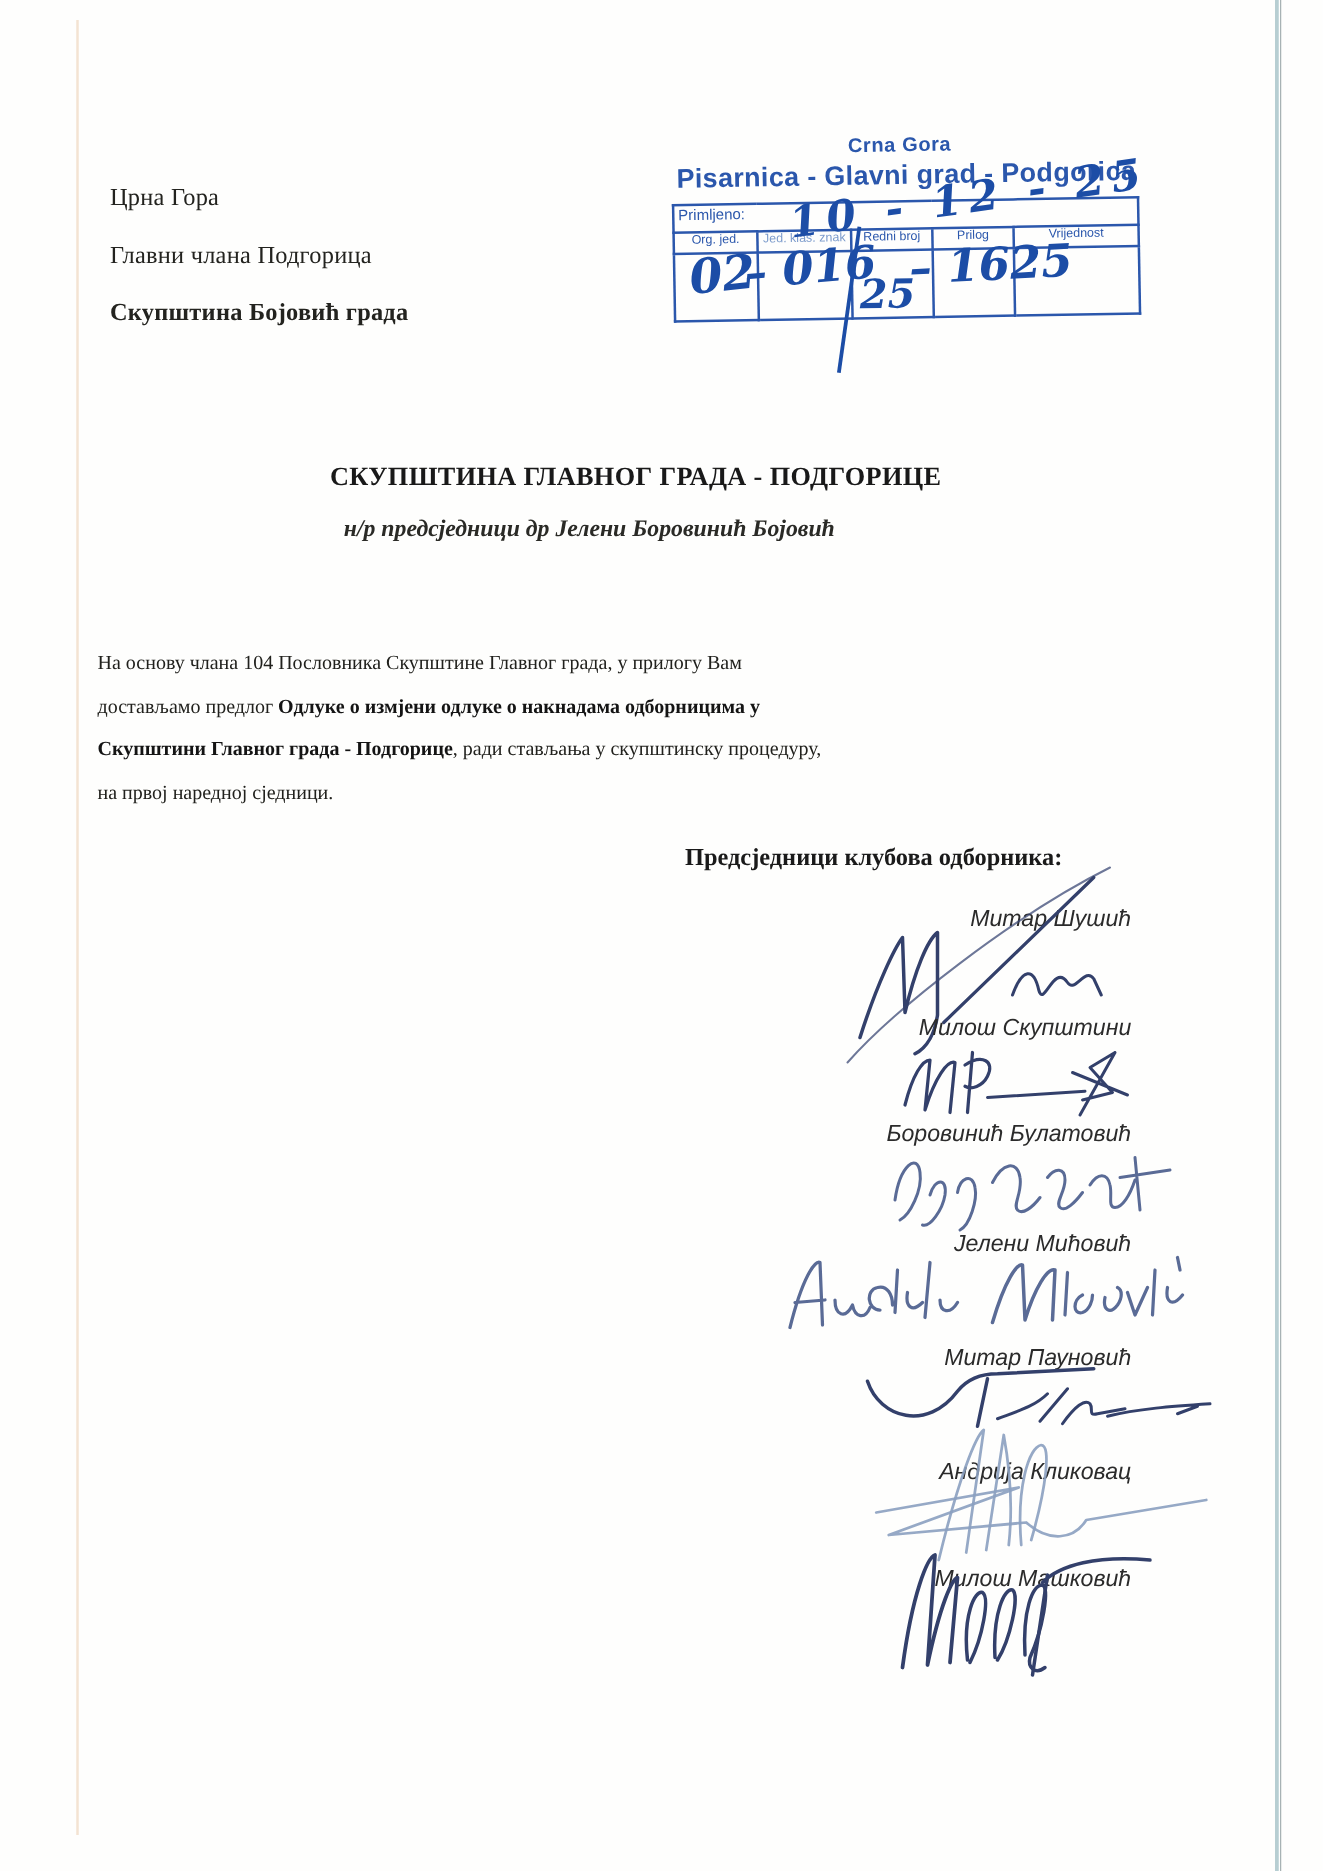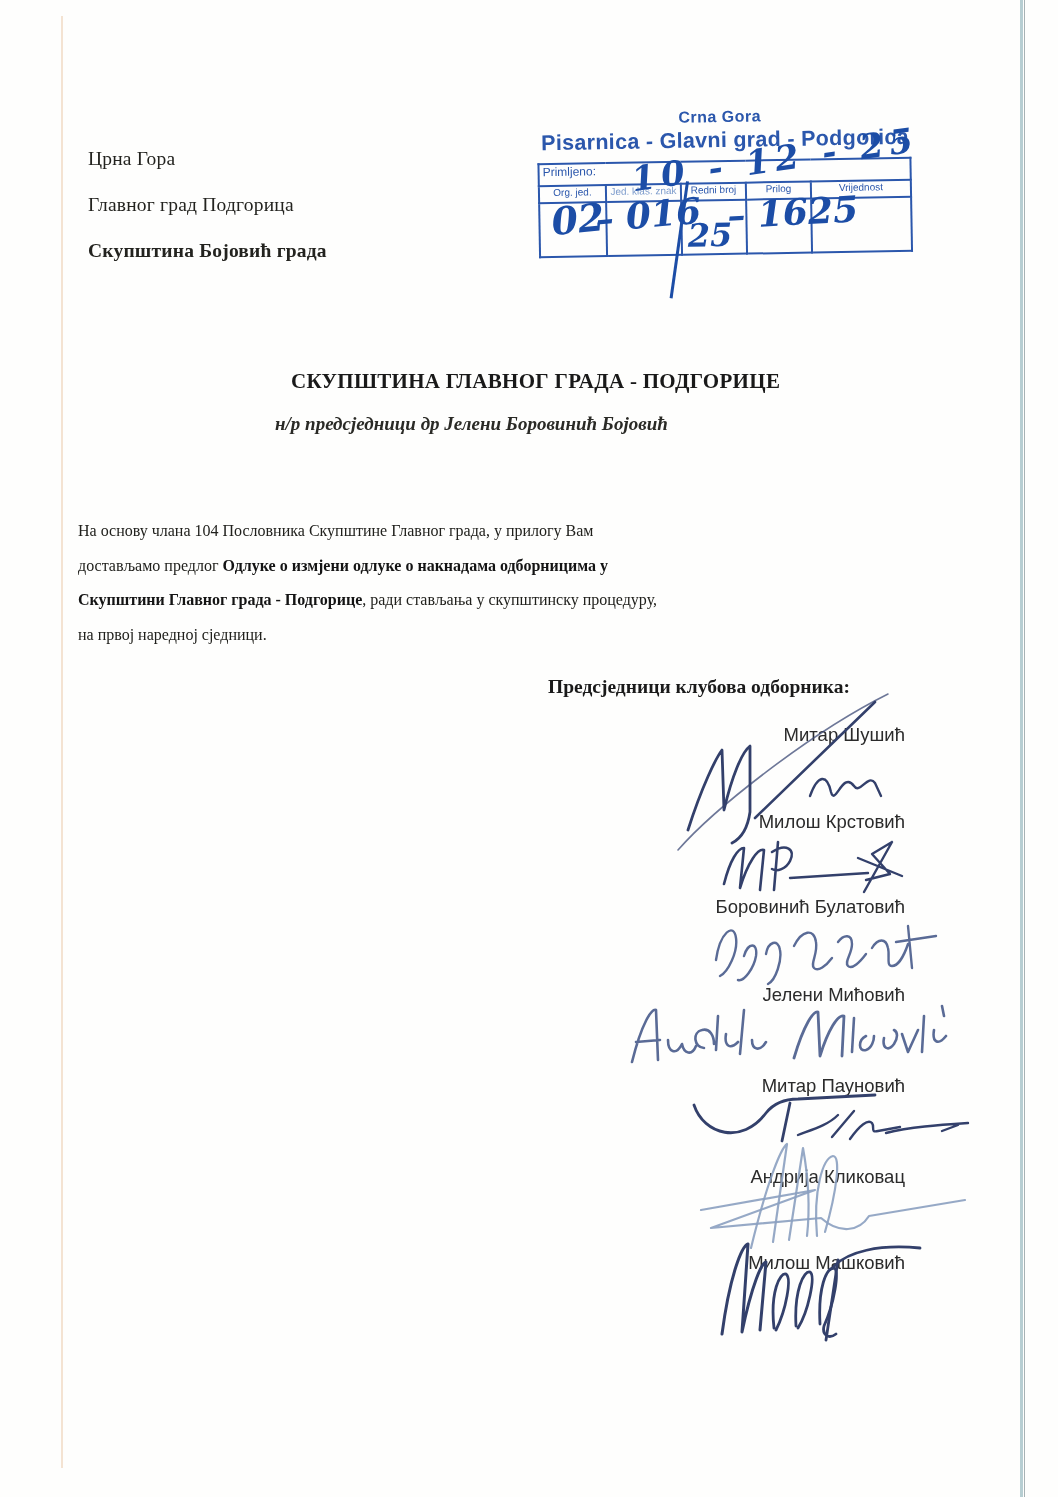--- a/index.html
+++ b/index.html
@@ -32,51 +32,51 @@
   .stamp .rowC td{height:52px;}
   .hand{position:absolute;color:#1c4da6;font-family:"DejaVu Serif", serif;font-style:italic;font-weight:600;white-space:nowrap;}
   .hand.date{left:96px;top:34px;font-size:34px;transform:rotate(-7deg);letter-spacing:6px;}
   .hand.v0{left:16px;top:88px;font-size:38px;transform:rotate(-5deg);}
   .hand.v1{left:60px;top:86px;font-size:36px;transform:rotate(-4deg);}
   .hand.v2{left:152px;top:110px;font-size:32px;}
   .hand.v3{left:192px;top:86px;font-size:36px;transform:rotate(-2deg);}
   .hand-slash{position:absolute;left:142px;top:74px;height:118px;width:3px;background:#1c4da6;transform:rotate(9deg);}
 
   
-  .doc-title{position:absolute;left:264px;top:369px;font-size:21px;font-weight:bold;letter-spacing:.3px;color:#191919;margin-left:27px;}
+  .doc-title{position:absolute;left:264px;top:369px;font-size:21px;font-weight:bold;letter-spacing:.3px;color:#191919;}
   .doc-attn{position:absolute;left:275px;top:413px;font-size:19px;font-weight:bold;font-style:italic;color:#2a2a26;text-align:center;}
 
   
   .body-par{position:absolute;left:78px;top:498px;width:822px;font-size:16px;line-height:34.5px;
     color:#21211d;white-space:pre-line;}
   .body-par .b{font-weight:bold;color:#141414;}
 
   
   .sig-heading{position:absolute;left:548px;top:676px;font-size:19.5px;font-weight:bold;color:#1a1a1a;text-align:center;}
   .sig-name{position:absolute;font-family:"Liberation Sans", sans-serif;font-size:18.5px;color:#2b2b2b;
-    right:153px;white-space:nowrap;}
+    right:153px;white-space:nowrap;font-style:italic;}
   .n0{top:724px}.n1{top:811px}.n2{top:896px}.n3{top:984px}.n4{top:1075px}.n5{top:1166px}.n6{top:1252px}
   .sig-svg{position:absolute;pointer-events:none;}
   .sig-svg path{fill:none;stroke-linecap:round;stroke-linejoin:round;}
   .ink{stroke:#3c4a75;}
   .ink-d{stroke:#33406b;}
   .ink-m{stroke:#5a6b96;}
   .ink-f{stroke:#8ba0c0;}
 </style>
 </head>
 <body>
 
 <div class="page">
 
   <div class="edge-left"></div>
   <div class="edge-right"></div>
   <div class="edge-right-inner"></div>
 
   <div class="hdr l0">Црна Гора</div>
-  <div class="hdr l1">Главног град Подгорица</div>
+  <div class="hdr l1">Главни члана Подгорица</div>
   <div class="hdr l2">Скупштина Бојовић града</div>
 
   <div class="stamp">
     <div class="country">Crna Gora</div>
     <div class="office">Pisarnica - Glavni grad - Podgorica</div>
     <table>
       <colgroup>
           <col style="width:67px">
           <col style="width:75px">
           <col style="width:65px">
@@ -122,21 +122,21 @@
   <div class="sig-heading">Предсједници клубова одборника:</div>
 
   <div class="sig-name n0">Митар Шушић</div>
   <svg class="sig-svg" style="left:660px;top:688px" width="250" height="165" viewBox="0 0 250 165">
     <path class="ink" stroke-width="1.6" d="M18,162 C55,120 150,45 228,6" opacity="0.75"></path>
     <path class="ink-d" stroke-width="2.6" d="M95,130 L215,14"></path>
     <path class="ink-d" stroke-width="2.8" d="M28,142 C42,98 56,70 62,62 L64,122 C72,88 82,64 90,58 L90,124 C88,138 82,150 72,155"></path>
     <path class="ink-d" stroke-width="2.4" d="M150,108 c8,-22 17,-22 21,-4 c4,15 12,-22 23,-6 c6,9 14,-13 21,-3 l6,13"></path>
   </svg>
 
-  <div class="sig-name n1">Милош Крстовић</div>
+  <div class="sig-name n1">Милош Скупштини</div>
   <svg class="sig-svg" style="left:716px;top:836px" width="195" height="64" viewBox="0 0 195 64">
     <path class="ink-d" stroke-width="2.6" d="M8,48 C14,24 22,12 28,12 L24,52 C32,26 42,12 48,14 L44,54"></path>
     <path class="ink-d" stroke-width="2.6" d="M62,6 L58,54 M56,16 c14,-9 24,-3 18,9 c-4,8 -13,11 -18,8"></path>
     <path class="ink-d" stroke-width="2.4" d="M74,42 L152,37"></path>
     <path class="ink-d" stroke-width="2.4" d="M148,56 L176,6 M176,6 L156,18 L174,38 L150,44 M142,22 L186,40"></path>
   </svg>
 
   <div class="sig-name n2">Боровинић Булатовић</div>
   <svg class="sig-svg" style="left:710px;top:916px" width="230" height="72" viewBox="0 0 230 72">
     <path class="ink-m" stroke-width="2.4" d="M6,44 C10,16 24,6 26,22 C28,36 18,56 10,60 M34,40 c4,-14 14,-14 12,0 c-2,12 -12,26 -18,24 M56,38 c2,-12 12,-16 14,-4 c2,10 -4,30 -12,34"></path>

